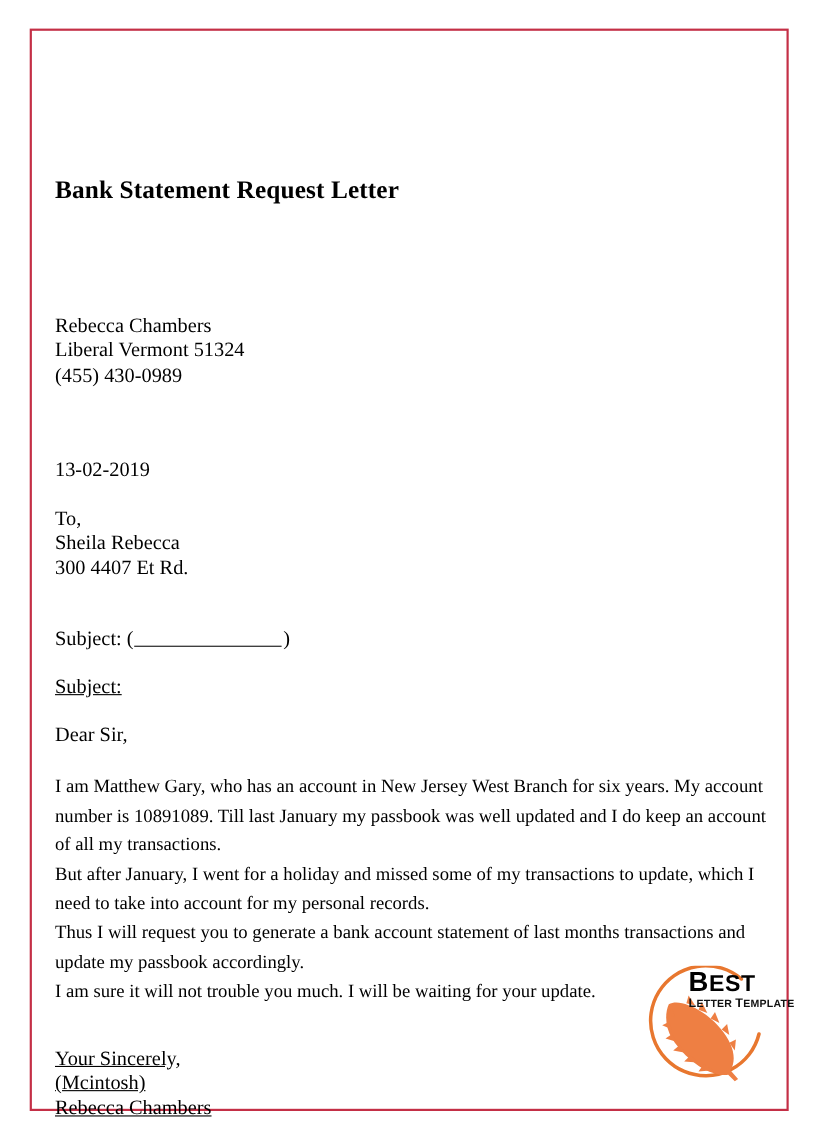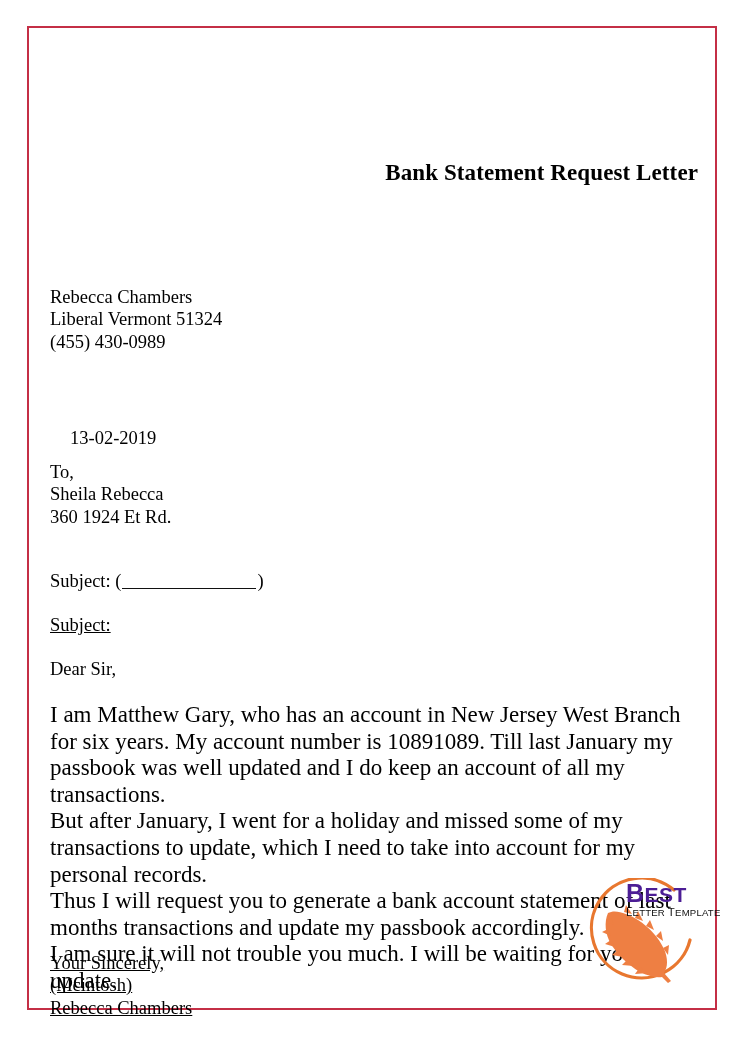--- a/index.html
+++ b/index.html
@@ -33,48 +33,48 @@
     top: 0;
     width: 648px;
     height: 100%;
   }
 
   .doc-title {
     position: absolute;
     top: 132px;
     left: 0;
     width: 648px;
-    text-align: right;
+    text-align: left;
     font-size: 23px;
     font-weight: bold;
     letter-spacing: 0.1px;
   }
 
   .block {
     position: absolute;
     left: 0;
     width: 648px;
     font-size: 18.5px;
     line-height: 22.3px;
   }
 
   .sender-block   { top: 258px; }
-  .date-line      { top: 399px; margin-left: 20px; }
+  .date-line      { top: 389px; }
   .recipient-block{ top: 433px; }
   .subject-fill   { top: 542px; }
   .subject-plain  { top: 586px; text-decoration: underline; }
   .salutation     { top: 630px; }
   .body-copy      { top: 674px; width: 648px; }
   .closing-block  { top: 924px; text-decoration: underline; }
 
   .line { white-space: nowrap; }
 
   .body-copy p {
     margin: 0;
-    font-size: 23px;
+    font-size: 17px;
     line-height: 26.6px;
     text-align: left;
   }
 
   .subject-rule {
     display: inline-block;
     width: 134px;
     border-bottom: 1.4px solid #111;
     height: 14px;
     vertical-align: -2px;
@@ -96,26 +96,26 @@
     top: 4px;
     width: 86px;
     text-align: left;
     font-family: "Liberation Sans", sans-serif;
   }
   .logo-best {
     font-size: 21px;
     font-weight: bold;
     letter-spacing: 0.5px;
     line-height: 22px;
-    color: #4c1d95;
+    color: #000000;
   }
   .logo-best .cap { font-size: 25px; }
   .logo-sub {
     font-size: 9.6px;
-    font-weight: normal;
+    font-weight: bold;
     letter-spacing: 0.2px;
     line-height: 12px;
     color: #111;
     white-space: nowrap;
   }
   .logo-sub .cap { font-size: 11.4px; }
 </style>
 </head>
 <body>
 
@@ -129,21 +129,21 @@
       <div class="line">Rebecca Chambers</div>
       <div class="line">Liberal Vermont 51324</div>
       <div class="line">(455) 430-0989</div>
     </div>
 
     <div class="block date-line">13-02-2019</div>
 
     <div class="block recipient-block">
       <div class="line">To,</div>
       <div class="line">Sheila Rebecca</div>
-      <div class="line">360 1924 Et Rd.</div>
+      <div class="line">300 4407 Et Rd.</div>
     </div>
 
     <div class="block subject-fill"><span>Subject: (</span><span class="subject-rule"></span><span>)</span></div>
 
     <div class="block subject-plain">Subject:</div>
 
     <div class="block salutation">Dear Sir,</div>
 
     <div class="block body-copy">
       <p>I am Matthew Gary, who has an account in New Jersey West Branch for six years. My account number is 10891089. Till last January my passbook was well updated and I do keep an account of all my transactions.</p>

